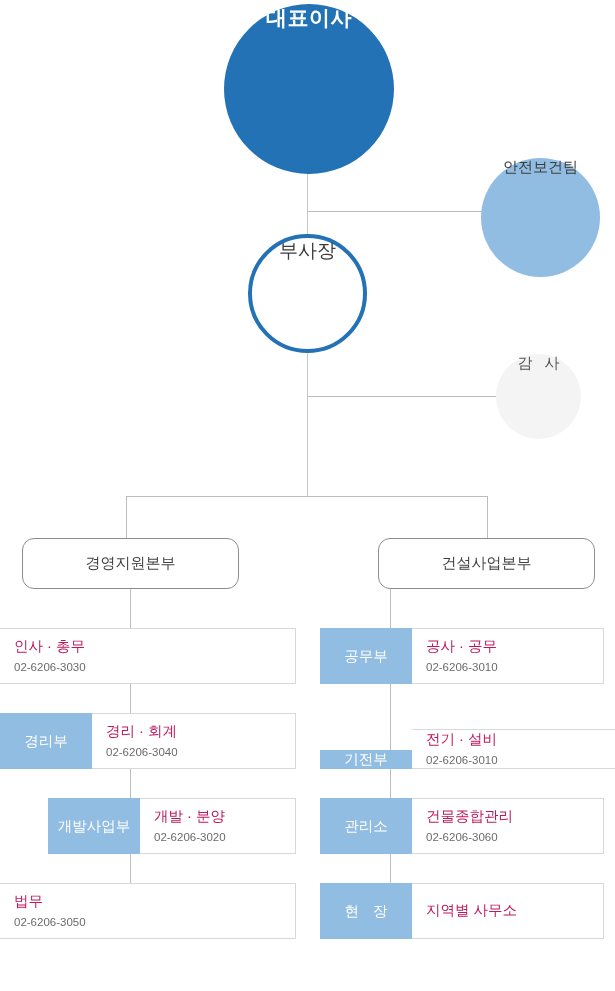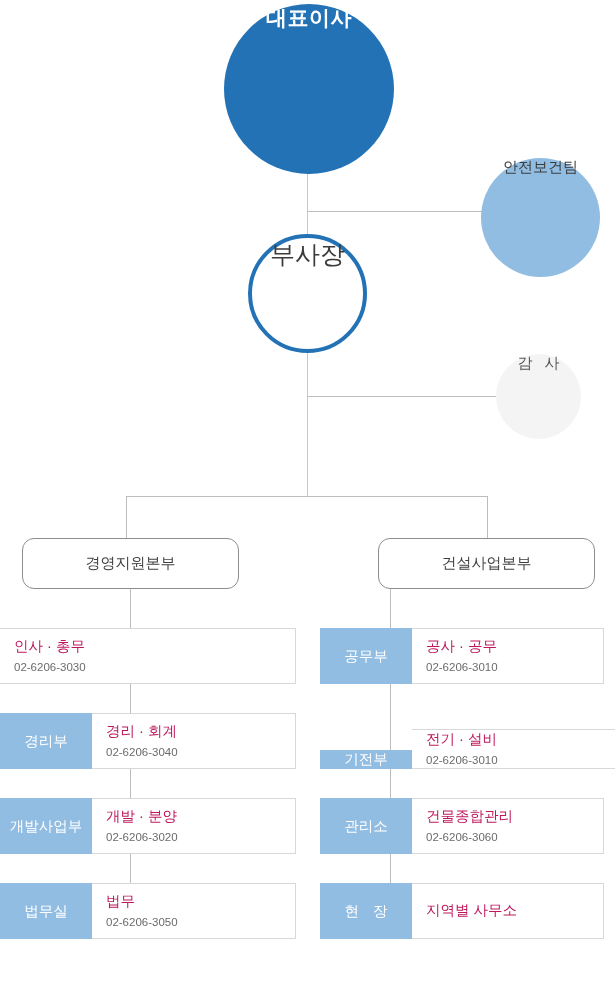--- a/index.html
+++ b/index.html
@@ -47,21 +47,21 @@
     color: #ffffff;
     font-size: 21px;
     font-weight: bold;
     letter-spacing: 0.5px;
   }
 
   .circle-vp {
     background: #ffffff;
     border: 4px solid #2272b5;
     color: #3b3b3b;
-    font-size: 25px;
+    font-size: 19px;
     font-weight: normal;
   }
 
   .circle-safety {
     background: #92bde2;
     color: #3c3c3c;
     font-size: 15px;
   }
 
   .circle-audit {
@@ -187,34 +187,31 @@
   <div class="dept-row" style="left:0px; top:713px; width:296px;">
     <div class="dept-tag">
       <span>경리부</span>
     </div>
     <div class="dept-body">
       <div class="dept-title">경리 · 회계</div>
       <div class="dept-phone">02-6206-3040</div>
     </div>
   </div>
 
-  <div class="dept-row" style="left:0px; top:798px; width:296px;">
+  <div class="dept-row" style="left:0px; top:798px; width:296px;padding-left:48px;">
     <div class="dept-tag">
       <span>개발사업부</span>
     </div>
     <div class="dept-body">
       <div class="dept-title">개발 · 분양</div>
       <div class="dept-phone">02-6206-3020</div>
     </div>
   </div>
 
   <div class="dept-row" style="left:0px; top:883px; width:296px;">
-    <div class="dept-tag">
-      <span>법무실</span>
-    </div>
     <div class="dept-body">
       <div class="dept-title">법무</div>
       <div class="dept-phone">02-6206-3050</div>
     </div>
   </div>
 
   <div class="dept-row" style="left:320px; top:628px; width:284px;">
     <div class="dept-tag">
       <span>공무부</span>
     </div>

